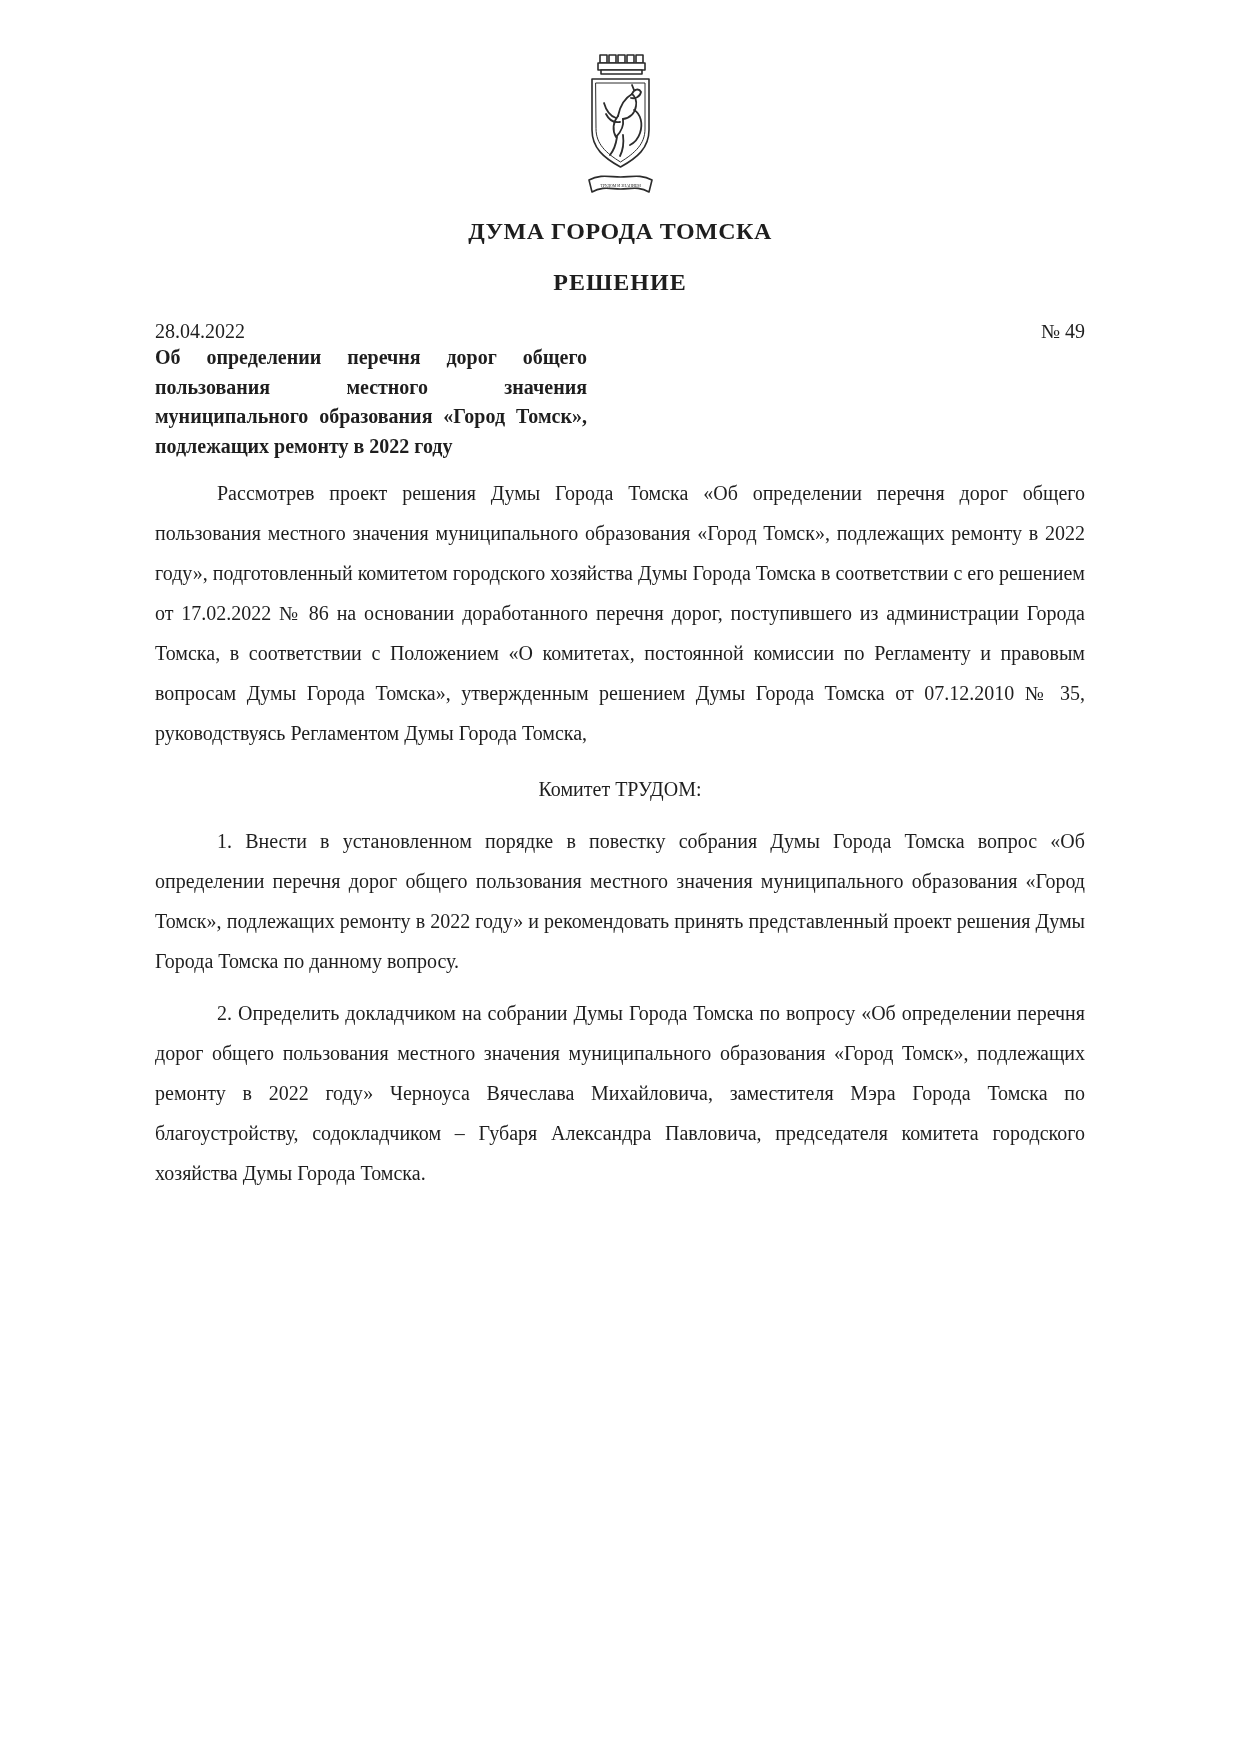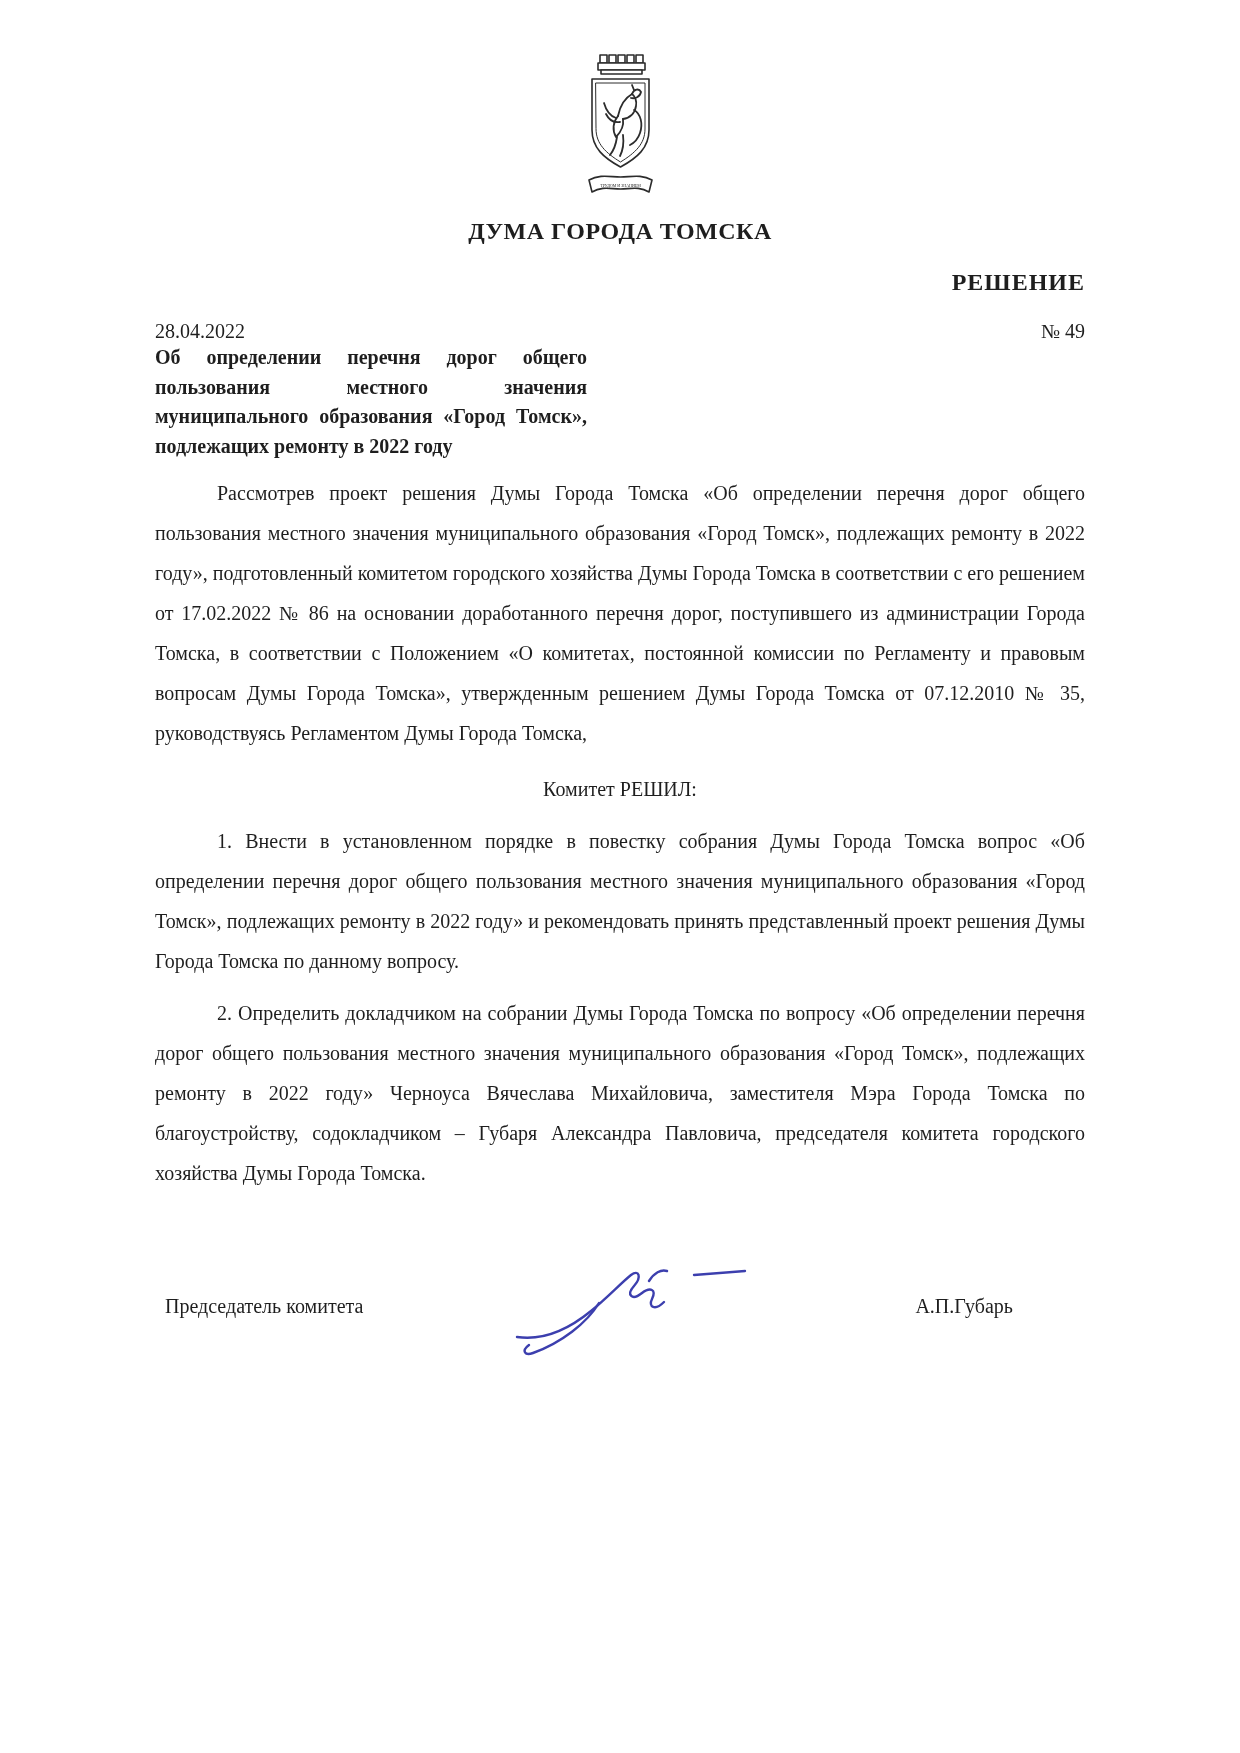--- a/index.html
+++ b/index.html
@@ -31,21 +31,21 @@
   }
   .committee-name {
     margin: 17px 0 0 0;
     text-align: center;
     font-size: 24px;
     font-weight: bold;
     letter-spacing: 0.5px;
   }
   .doc-type {
     margin: 24px 0 0 0;
-    text-align: right;
+    text-align: center;
     font-size: 24px;
     font-weight: bold;
     letter-spacing: 1px;
   }
   .meta-row {
     margin-top: 24px;
     display: flex;
     justify-content: space-between;
     font-size: 20px;
   }
@@ -131,33 +131,19 @@
 
   <div class="meta-row">
     <span>28.04.2022</span>
     <span>№ 49</span>
   </div>
 
   <div class="subject">Об определении перечня дорог общего пользования местного значения муниципального образования «Город Томск», подлежащих ремонту в 2022 году</div>
 
   <p class="body-par indent">Рассмотрев проект решения Думы Города Томска «Об определении перечня дорог общего пользования местного значения муниципального образования «Город Томск», подлежащих ремонту в 2022 году», подготовленный комитетом городского хозяйства Думы Города Томска в соответствии с его решением от 17.02.2022 № 86 на основании доработанного перечня дорог, поступившего из администрации Города Томска, в соответствии с Положением «О комитетах, постоянной комиссии по Регламенту и правовым вопросам Думы Города Томска», утвержденным решением Думы Города Томска от 07.12.2010 № 35, руководствуясь Регламентом Думы Города Томска,</p>
 
-  <div class="resolve-heading">Комитет РЕШИЛ:</div>
+  <div class="resolve-heading">Комитет ТРУДОМ:</div>
 
   <p class="body-par indent">1. Внести в установленном порядке в повестку собрания Думы Города Томска вопрос «Об определении перечня дорог общего пользования местного значения муниципального образования «Город Томск», подлежащих ремонту в 2022 году» и рекомендовать принять представленный проект решения Думы Города Томска по данному вопросу.</p>
   <p class="body-par indent">2. Определить докладчиком на собрании Думы Города Томска по вопросу «Об определении перечня дорог общего пользования местного значения муниципального образования «Город Томск», подлежащих ремонту в 2022 году» Черноуса Вячеслава Михайловича, заместителя Мэра Города Томска по благоустройству, содокладчиком – Губаря Александра Павловича, председателя комитета городского хозяйства Думы Города Томска.</p>
 
-  <div class="sig-row">
-    <span class="sig-title">Председатель комитета</span>
-    <div class="sig-image">
-      <svg width="280" height="120" viewBox="0 0 280 120" xmlns="http://www.w3.org/2000/svg" aria-hidden="true">
-        <g fill="none" stroke-width="2.4" stroke-linecap="round" stroke-linejoin="round" stroke="#3c3fae">
-          <path d="M18 96 C45 100 70 88 92 70 C108 57 122 42 132 34 C140 28 143 36 135 45 C127 54 133 60 143 52 C151 46 158 48 153 58 C149 66 156 70 165 61"></path>
-          <path d="M100 62 C88 82 62 102 34 112 C26 115 22 110 30 104"></path>
-          <path d="M150 40 C155 32 162 28 168 30"></path>
-          <path d="M195 34 L246 30"></path>
-        </g>
-      </svg>
-    </div>
-    <span class="sig-name">А.П.Губарь</span>
-  </div>
 
 </div>
 
 </body></html>

